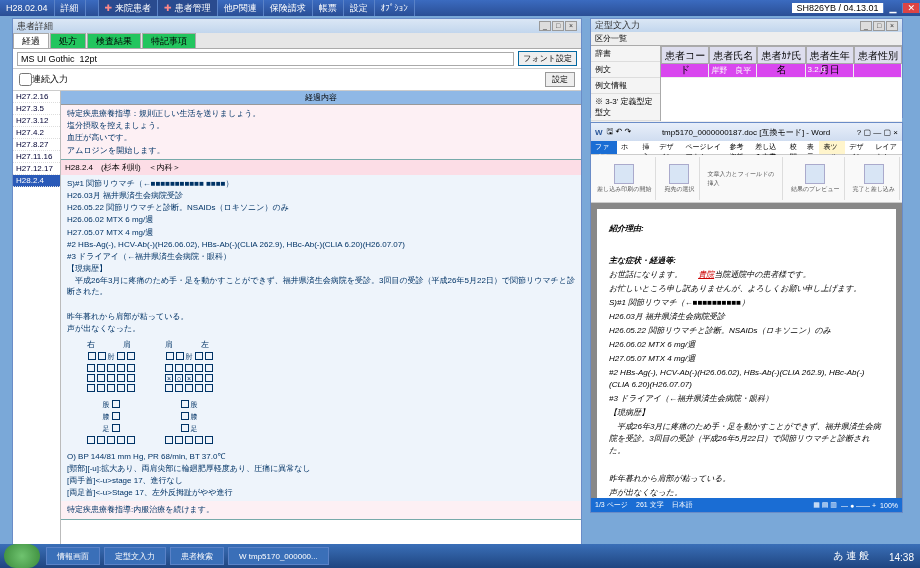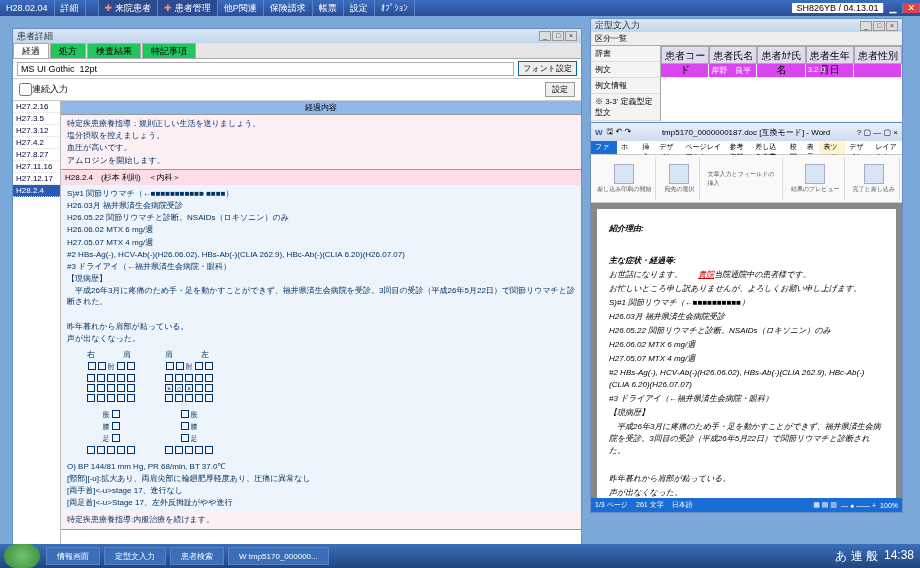--- a/index.html
+++ b/index.html
@@ -14,21 +14,21 @@
 .top-bar .sys { background: #fff; color: #000; padding: 0 4px; }
 .top-bar .close { background: #d44; padding: 0 4px; }
 
 
 .win { position: absolute; background: #efefef; border: 1px solid #6a8cc7; display: flex; flex-direction: column; }
 .win-title { height: 14px; background: linear-gradient(#dbe7f5,#c2d6ed); color: #333; font-size: 9px; display: flex; align-items: center; padding: 0 4px; }
 .win-title .ctrls { margin-left: auto; display: flex; gap: 1px; }
 .win-title .ctrls span { width: 12px; height: 10px; background: #ddd; border: 1px solid #999; font-size: 7px; text-align: center; line-height: 8px; }
 
 
-.emr { left: 12px; top: 28px; width: 570px; height: 533px; }
+.emr { left: 12px; top: 18px; width: 570px; height: 533px; }
 .tabs { display: flex; background: #e6e6e6; border-bottom: 1px solid #aaa; height: 16px; }
 .tabs .tab { padding: 1px 8px; border: 1px solid #aaa; border-bottom: none; background: #22c55e; margin-right: 1px; font-size: 9px; }
 .tabs .tab.active { background: #fff; }
 .font-row { display: flex; align-items: center; padding: 2px 4px; background: #fff; border-bottom: 1px solid #ccc; }
 .font-row input { flex: 1; border: 1px solid #aaa; height: 14px; font-size: 9px; padding: 0 3px; }
 .font-row button { border: 1px solid #0369a1; background: #eee; font-size: 8px; padding: 1px 4px; margin-left: 4px; }
 .cont-row { padding: 3px 6px; background: #fff; border-bottom: 1px solid #ccc; display: flex; align-items: center; }
 .cont-row button { margin-left: auto; border: 1px solid #999; background: #eee; font-size: 8px; padding: 1px 6px; }
 
 .emr-body { flex: 1; display: flex; overflow: hidden; background: #fff; }
@@ -84,21 +84,21 @@
 .word-page p { margin: 2px 0; }
 .word-page .title { font-weight: bold; margin-top: 6px; }
 .word-page .red { color: #c00; text-decoration: underline; }
 .word-status { height: 14px; background: #1a6dd4; color: #fff; font-size: 7px; padding: 0 4px; display: flex; align-items: center; gap: 8px; }
 .word-status .zoom { margin-left: auto; display: flex; gap: 4px; align-items: center; }
 
 
 .taskbar { position: absolute; bottom: 0; left: 0; right: 0; height: 24px; background: linear-gradient(#3a6fb8,#1f4580); display: flex; align-items: center; }
 .start { width: 36px; height: 24px; background: radial-gradient(circle,#6fc36f,#3a8a3a); border-radius: 12px; margin: 0 4px; }
 .task-item { height: 18px; padding: 0 10px; margin: 0 2px; background: #3a6fb8; border: 1px solid #5a82c7; color: #fff; font-size: 8px; display: flex; align-items: center; }
-.tray { margin-left: auto; color: #fff; font-size: 12px; padding: 0 6px; display: flex; gap: 6px; }
+.tray { margin-left: auto; color: #fff; font-size: 10px; padding: 0 6px; display: flex; gap: 20px; align-items: flex-end; }
 </style>
 </head>
 <body>
 
 <div class="desktop">
 
   <div class="top-bar">
     <div class="seg">H28.02.04</div>
     <div class="seg">詳細</div>
     <div class="seg"></div>

